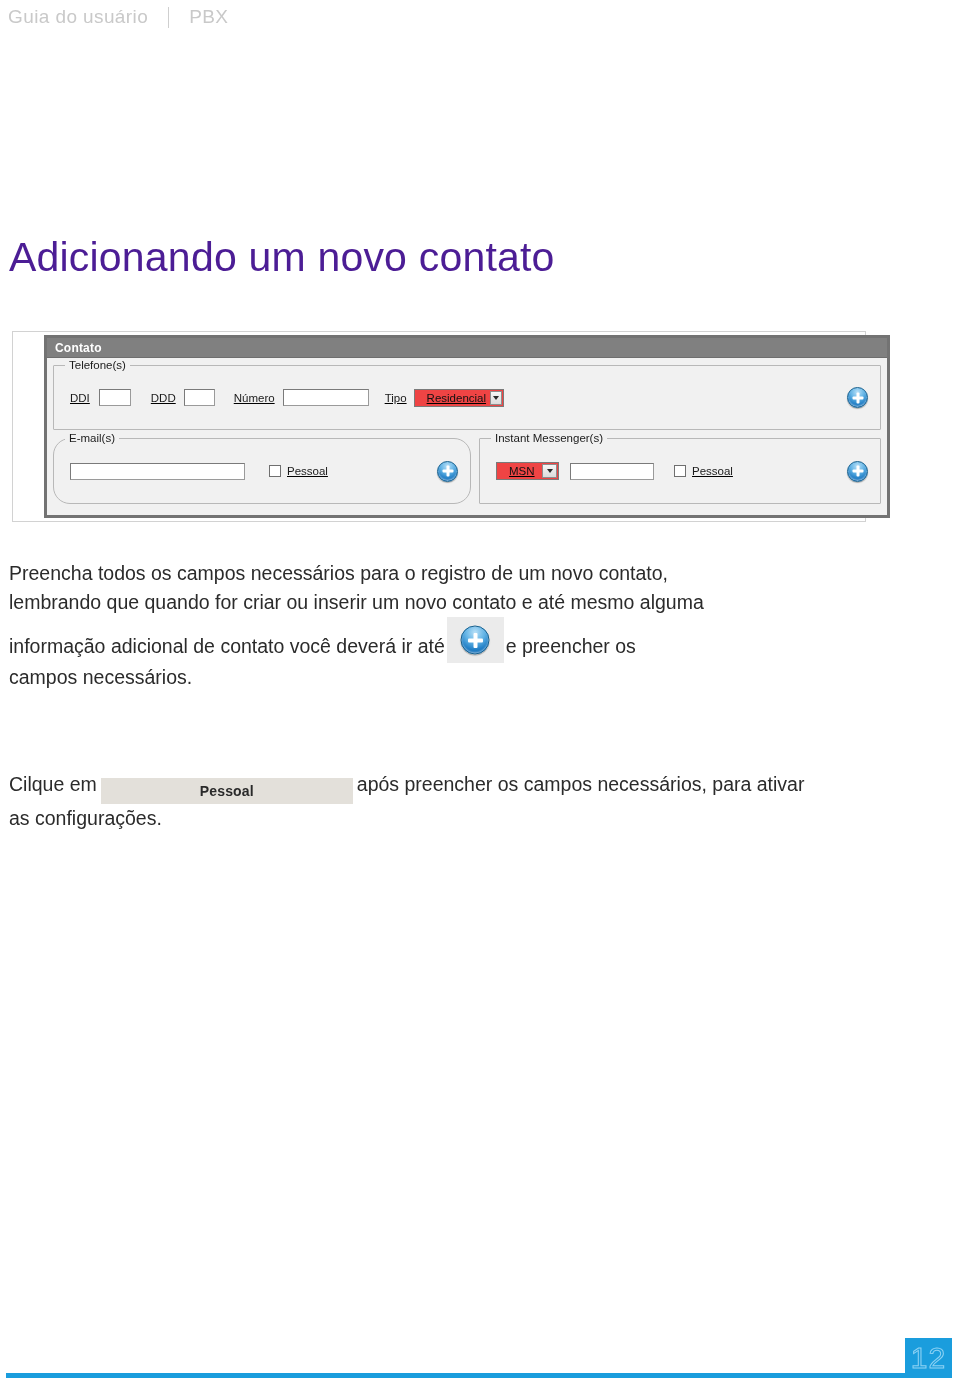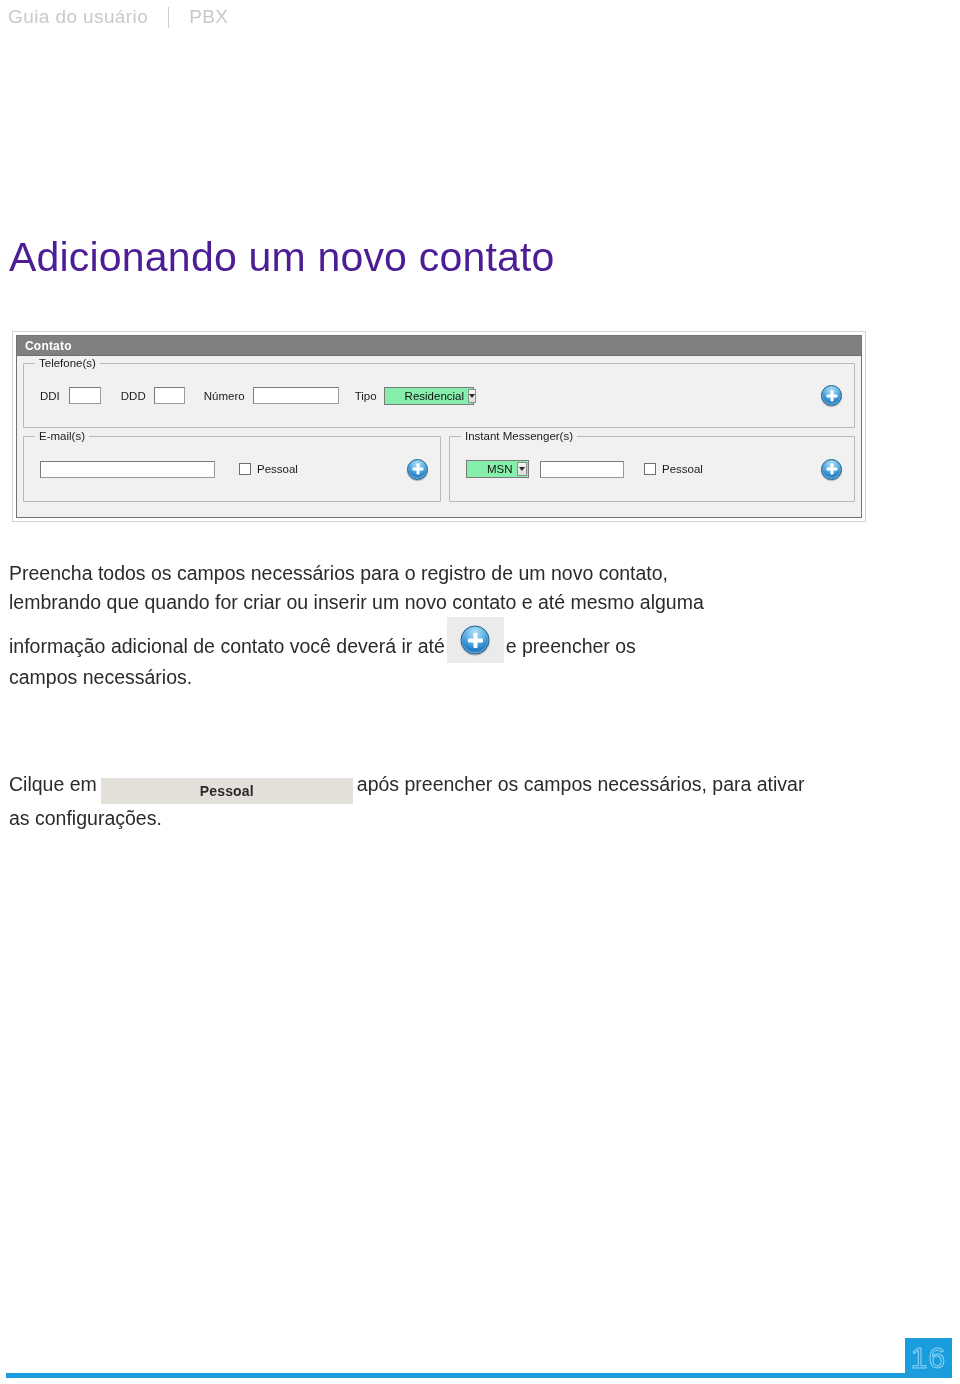--- a/index.html
+++ b/index.html
@@ -56,25 +56,26 @@
     width: 854px;
     height: 191px;
     background: #ffffff;
     border: 1px solid #d2d2d2;
     box-sizing: border-box;
     padding: 3px;
   }
   .app-inner {
     width: 100%;
     height: 100%;
-    border: 1px solid #737373;
+    border: 3px solid #737373;
     box-sizing: border-box;
     background: #f1f1f1;
     display: flex;
     flex-direction: column;
+    margin-left: 28px;
   }
   .titlebar {
     height: 20px;
     background: #808080;
     border-bottom: 1px solid #6e6e6e;
     display: flex;
     align-items: center;
     padding-left: 8px;
     box-sizing: border-box;
   }
@@ -111,43 +112,44 @@
     color: #1b1b1b;
     white-space: nowrap;
     text-align: right;
   }
   .group-row {
     display: flex;
     align-items: center;
     height: 100%;
     padding: 0 12px 0 16px;
     box-sizing: border-box;
+    text-decoration: underline;
   }
 
   .fld-label {
     font-size: 11.5px;
     color: #1b1b1b;
     white-space: nowrap;
   }
   .textbox {
     background: #ffffff;
     border: 1px solid #9a9a9a;
     border-top-color: #7a7a7a;
     border-left-color: #7a7a7a;
     height: 17px;
     box-sizing: border-box;
   }
   .combo {
     display: inline-flex;
     align-items: center;
     height: 18px;
-    background: #86efac;
+    background: #ef4444;
     border: 1px solid #7a7a7a;
     box-sizing: border-box;
-    padding: 0 1px 0 20px;
+    padding: 0 1px 0 12px;
   }
   .combo .combo-text {
     font-size: 11.5px;
     color: #111;
     white-space: nowrap;
     flex: 1;
   }
   .combo .combo-arrow {
     width: 15px;
     height: 14px;
@@ -323,21 +325,21 @@
             <span class="combo-arrow"></span>
           </span>
 
           <span style="flex:1"></span>
           <span class="plus-btn"></span>
         </div>
       </div>
 
       <div style="display:flex; gap:8px; height:66px;">
 
-        <div class="groupbox" style="flex:0 0 418px;">
+        <div class="groupbox" style="flex:0 0 418px;border-radius:17px;">
           <span class="legend">E-mail(s)</span>
           <div class="group-row">
             <span class="textbox" style="width:175px;"></span>
             <span class="checkbox" style="margin-left:24px;"></span>
             <span class="fld-label" style="margin-left:6px;">Pessoal</span>
             <span style="flex:1"></span>
             <span class="plus-btn"></span>
           </div>
         </div>
 
@@ -365,14 +367,14 @@
 <div class="body-copy">
   <span>Preencha todos os campos necessários para o registro de um novo contato, lembrando que quando for criar ou inserir um novo contato e até mesmo alguma informação adicional de contato você deverá ir até</span><span class="inline-icon-box"><span class="plus-btn big"></span></span><span>e preencher os campos necessários.</span>
 </div>
 
 <div class="save-line">
   <span>Cilque em</span><span class="save-btn">Pessoal</span><span>após preencher os campos necessários, para ativar as configurações.</span>
 </div>
 
 <div class="footer-rule"></div>
 <div class="page-num-box">
-  <span class="page-num">16</span>
+  <span class="page-num">12</span>
 </div>
 
 </body></html>

